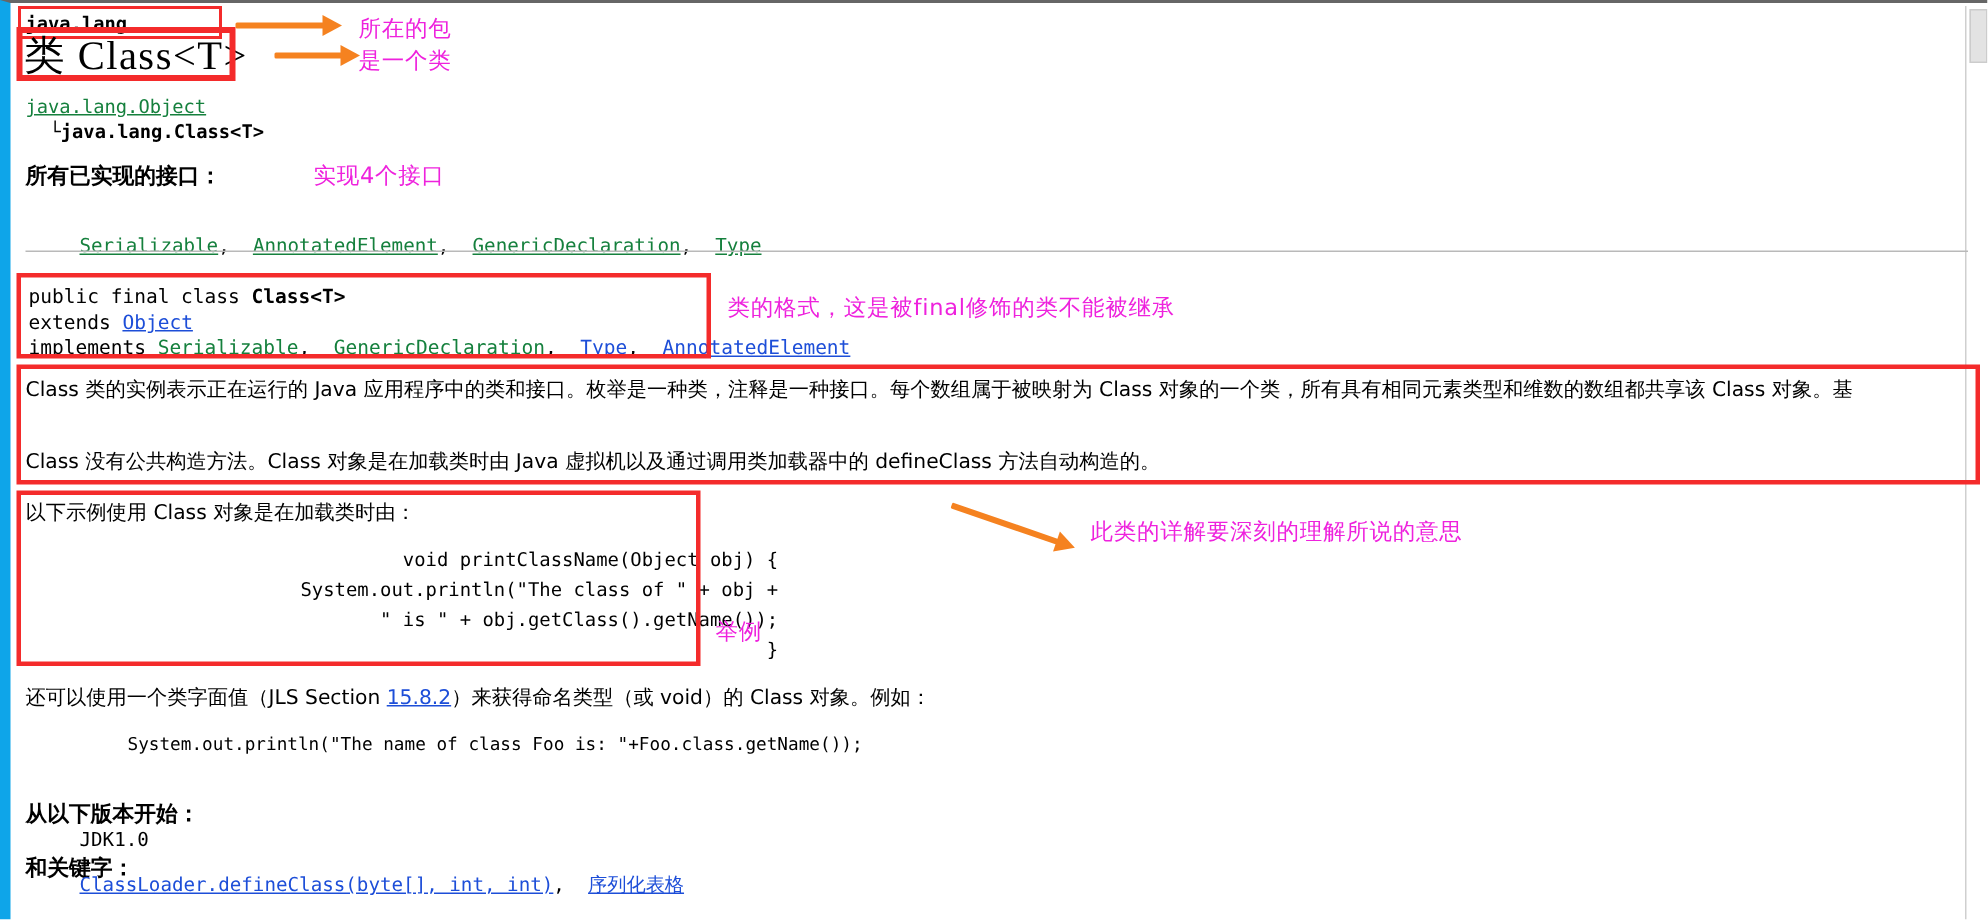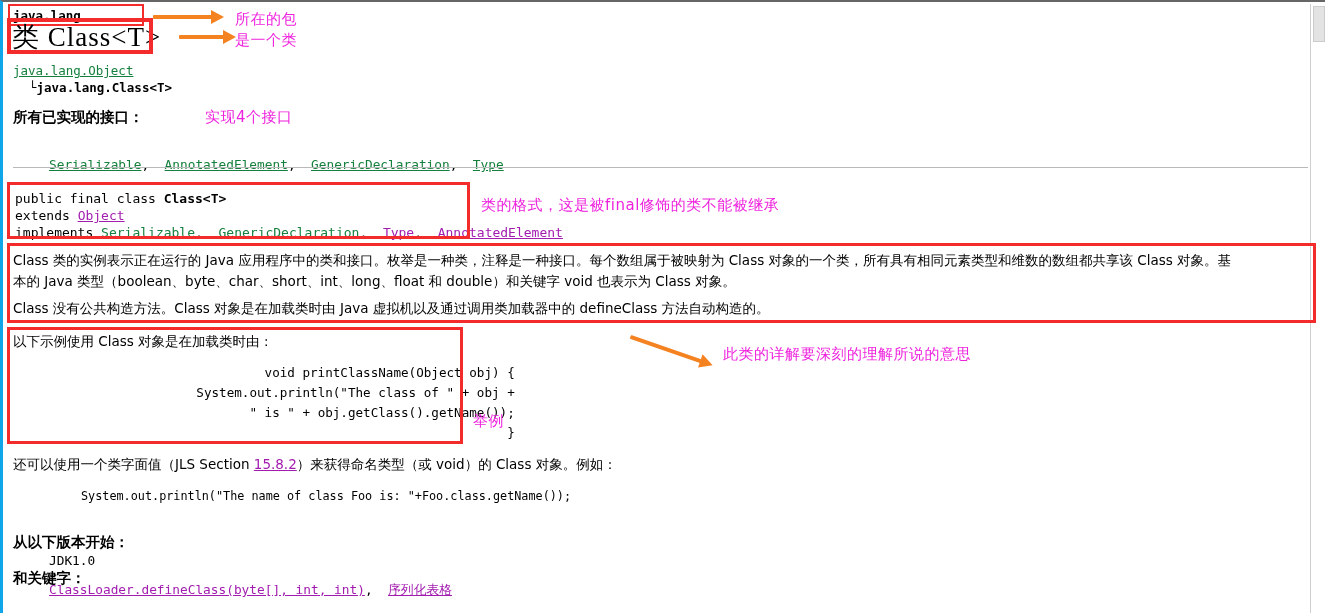--- a/index.html
+++ b/index.html
@@ -14,21 +14,21 @@
     color: #000000;
   }
   #page {
     position: relative;
     width: 1325px;
     height: 613px;
     overflow: hidden;
     background: #ffffff;
     box-sizing: border-box;
     border-top: 2px solid #666666;
-    border-left: 3px solid #0ea5e9;
+    border-left: 7px solid #0ea5e9;
   }
   
   .scroll-gutter {
     position: absolute;
     top: 2px;
     right: 0;
     width: 14px;
     height: 611px;
     background: #ffffff;
     border-left: 1px solid #cfcfcf;
@@ -40,21 +40,21 @@
     width: 10px;
     height: 34px;
     background: #e3e3e3;
     border: 1px solid #cccccc;
   }
   .cjk {
     font-family: "DejaVu Sans", "Liberation Sans", sans-serif;
   }
 
   a.jlink {
-    color: #a21caf;
+    color: #1d4ed8;
     text-decoration: underline;
   }
   a.plink {
     color: #15803d;
     text-decoration: underline;
   }
 
   
   .redbox {
     position: absolute;
@@ -222,21 +222,20 @@
 
   <div class="sig" style="left:12px; top:188px;"><span>public final class </span><b>Class&lt;T&gt;</b></div>
   <div class="sig" style="left:12px; top:205px;"><span>extends </span><a class="jlink" href="#">Object</a></div>
   <div class="sig" style="left:12px; top:222px;"><span>implements </span><a class="plink" href="#">Serializable</a>,&nbsp;&nbsp;<a class="plink" href="#">GenericDeclaration</a>,&nbsp;&nbsp;<a class="jlink" href="#">Type</a>,&nbsp;&nbsp;<a class="jlink" href="#">AnnotatedElement</a></div>
 
   <div class="redbox" style="left:4px; top:180px; width:463px; height:57px;"></div>
 
   <div class="note" style="left:478px; top:194px;">类的格式，这是被final修饰的类不能被继承</div>
 
   <div class="para" style="left:10px; top:248px;">Class 类的实例表示正在运行的 Java 应用程序中的类和接口。枚举是一种类，注释是一种接口。每个数组属于被映射为 Class 对象的一个类，所有具有相同元素类型和维数的数组都共享该 Class 对象。基</div>
-  <div class="para" style="left:10px; top:269px;">本的 Java 类型（boolean、byte、char、short、int、long、float 和 double）和关键字 void 也表示为 Class 对象。</div>
   <div class="para" style="left:10px; top:296px;">Class 没有公共构造方法。Class 对象是在加载类时由 Java 虚拟机以及通过调用类加载器中的 defineClass 方法自动构造的。</div>
 
   <div class="redbox" style="left:4px; top:241px; width:1309px; height:80px;"></div>
 
   <div class="plainline" style="left:10px; top:331px;">以下示例使用 Class 对象是在加载类时由：</div>
   <div class="codeblk" style="left:72px; top:361px;">void printClassName(Object obj) {
     System.out.println("The class of " + obj +
                        " is " + obj.getClass().getName());
 }</div>
 

